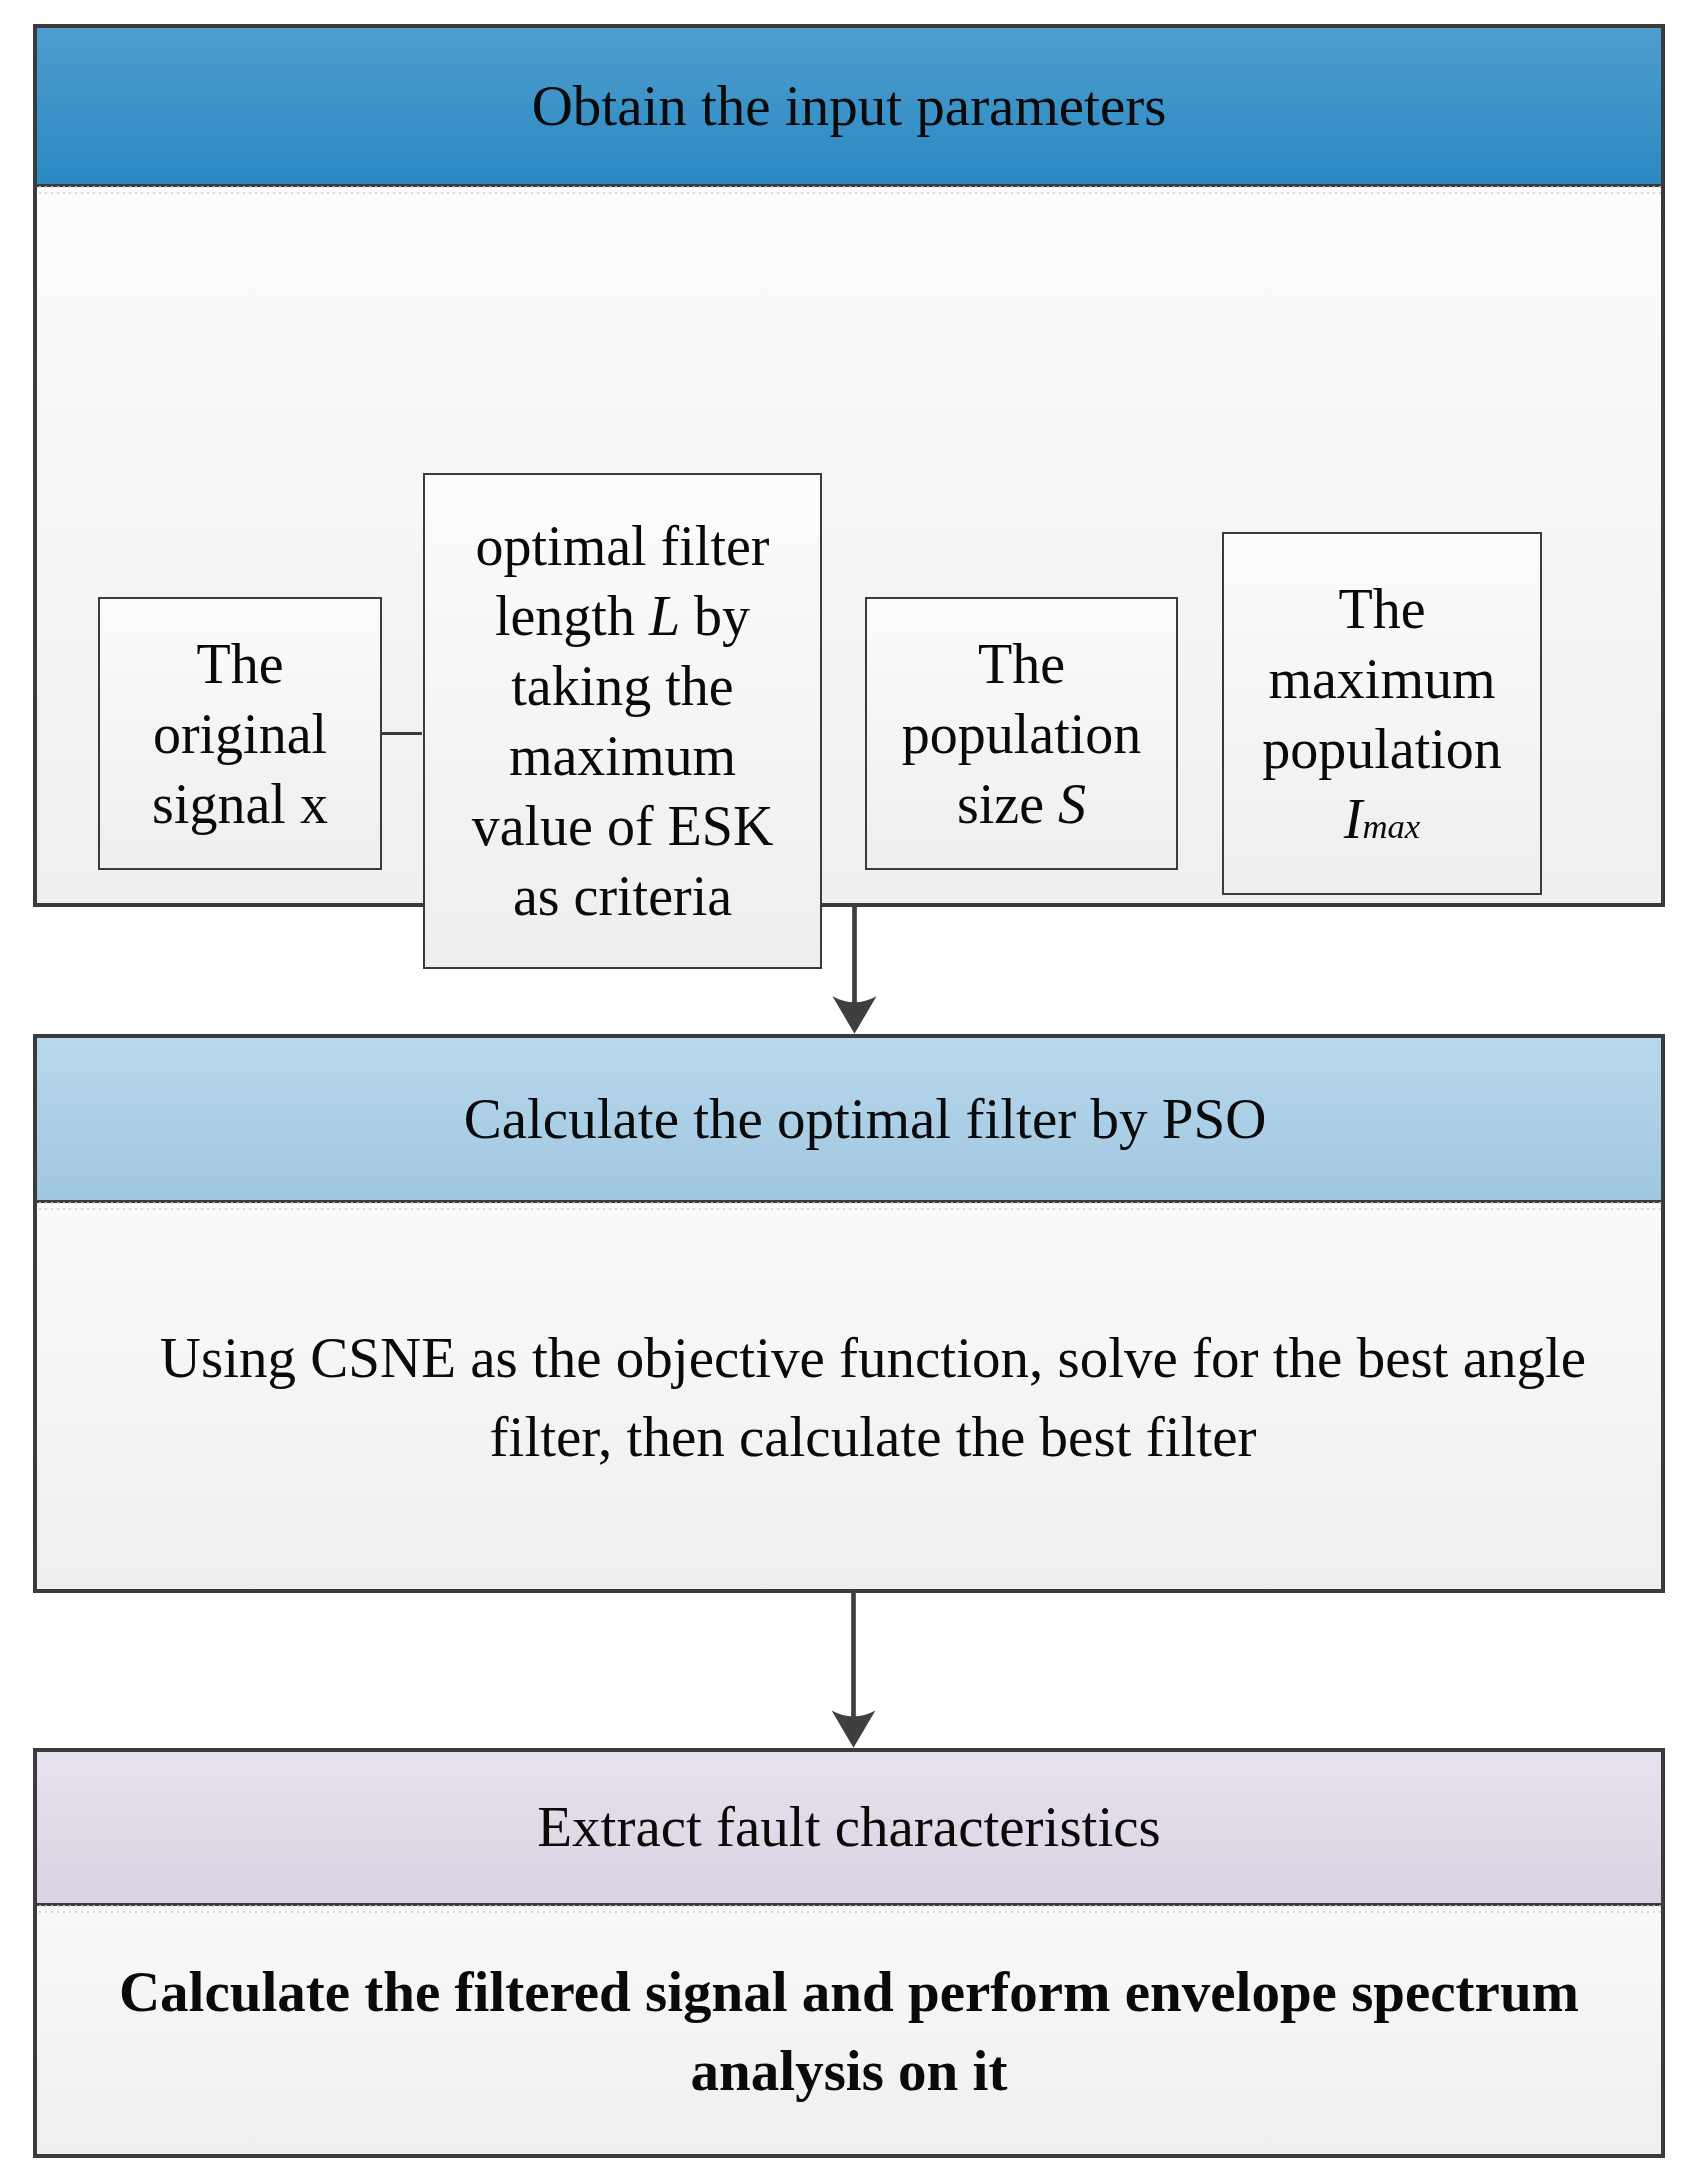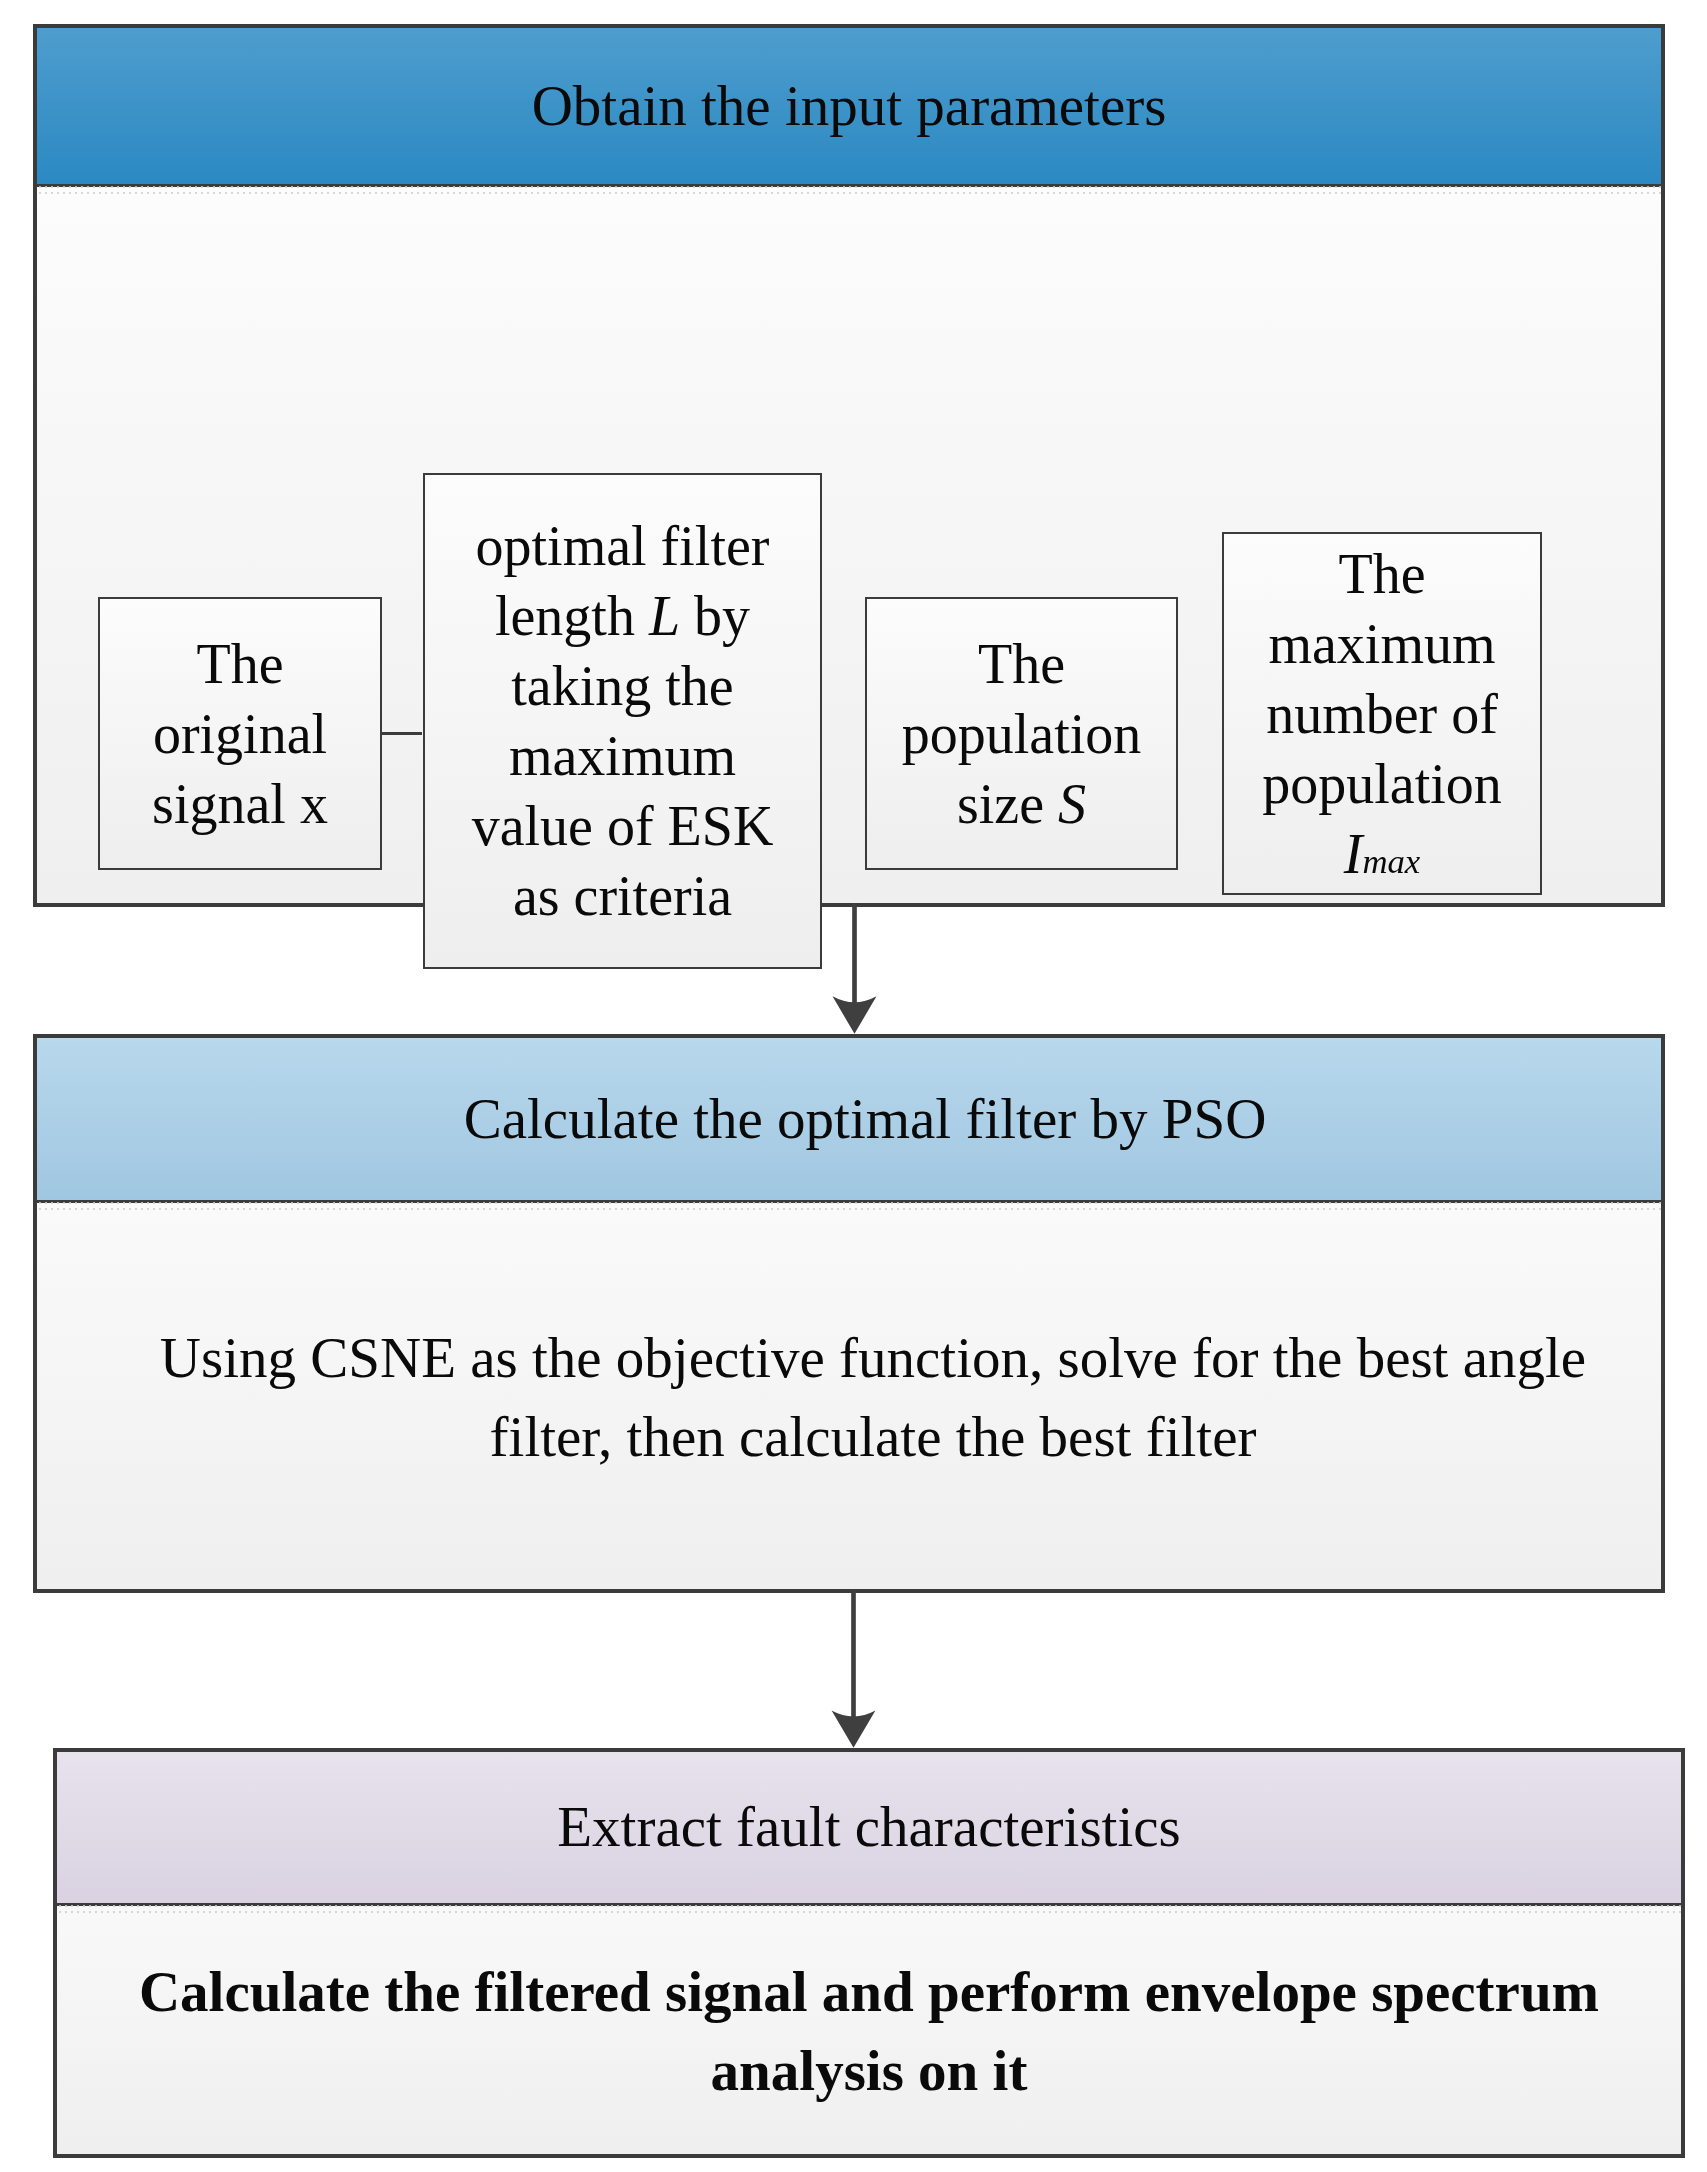--- a/index.html
+++ b/index.html
@@ -42,21 +42,21 @@
   .h3{height:151px;background:linear-gradient(180deg,#e7e2ed 0%,#dad2e1 100%);}
   .panel-body{
     position:relative;
     display:flex;align-items:center;justify-content:center;
     text-align:center;font-size:57px;line-height:1.38;
   }
   #p1{top:24px;height:883px;}
   #p1 .panel-body{height:720px;}
   #p2{top:1034px;height:559px;}
   #p2 .panel-body{height:390px;margin-left:48px;}
-  #p3{top:1748px;height:410px;margin-left:20px;}
+  #p3{top:1748px;height:410px;}
   #p3 .panel-body{height:252px;font-weight:bold;}
   
   .inner-box{
     position:absolute;
     border:2.7px solid #3b3b3b;
     background:linear-gradient(180deg,#fcfcfc 0%,#eeeeee 100%);
     box-sizing:border-box;
     display:flex;flex-direction:column;align-items:center;justify-content:center;
     font-size:56px;line-height:1.25;text-align:center;
   }
@@ -111,21 +111,20 @@
 
       <div class="inner-box box-c">
         <div>The</div>
         <div>population</div>
         <div><span>size </span><span class="it">S</span></div>
       </div>
 
       <div class="inner-box box-d">
         <div>The</div>
         <div>maximum</div>
-        <div>number of</div>
         <div>population</div>
         <div><span class="it">I</span><span class="imax-sub">max</span></div>
       </div>
 
     </div>
   </section>
 
   <svg class="arrow arrow1" width="47" height="132" viewBox="0 0 70 198">
     <rect x="31.5" y="0" width="7" height="150" fill="#3f3f3f"></rect>
     <path d="M2,140 Q35,158 68,140 L35,196 Z" fill="#3f3f3f"></path>

